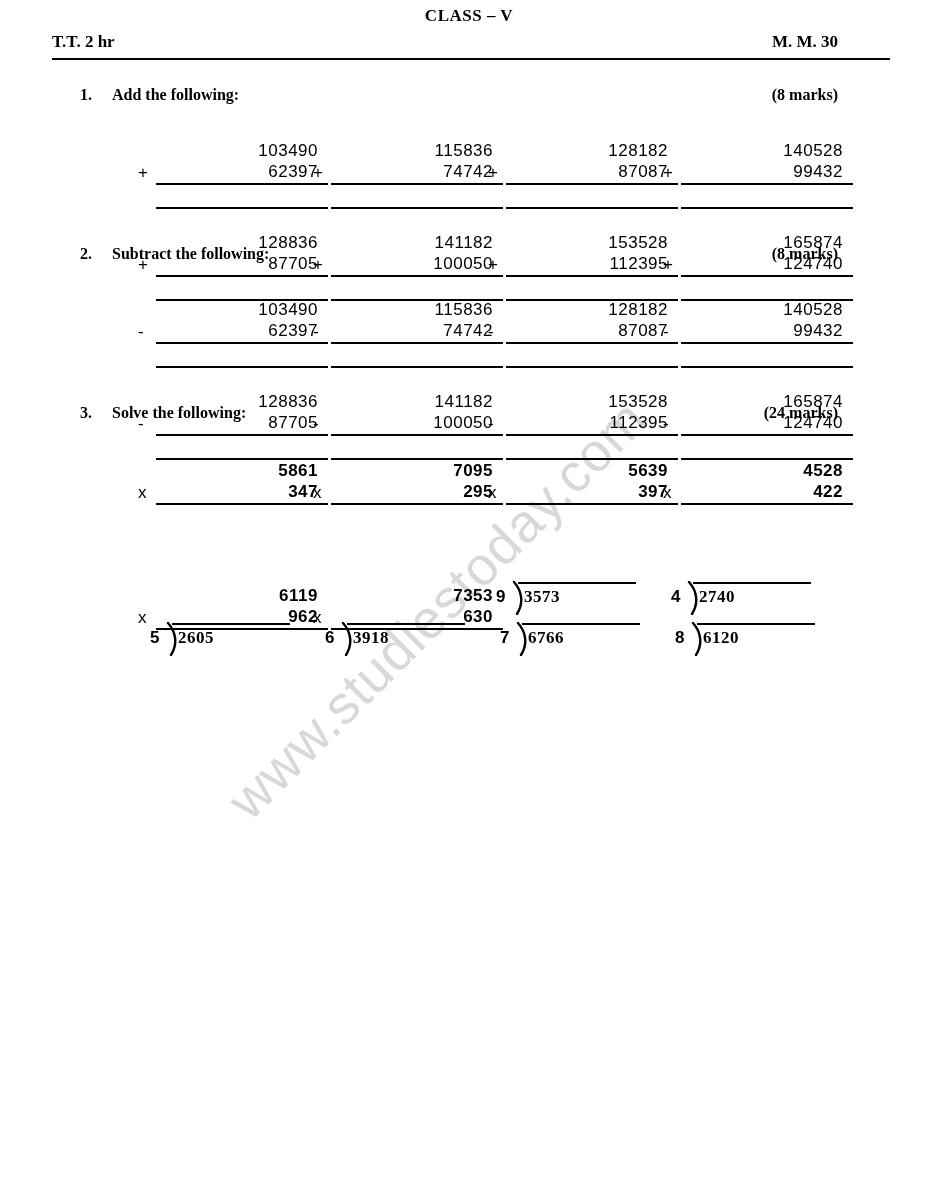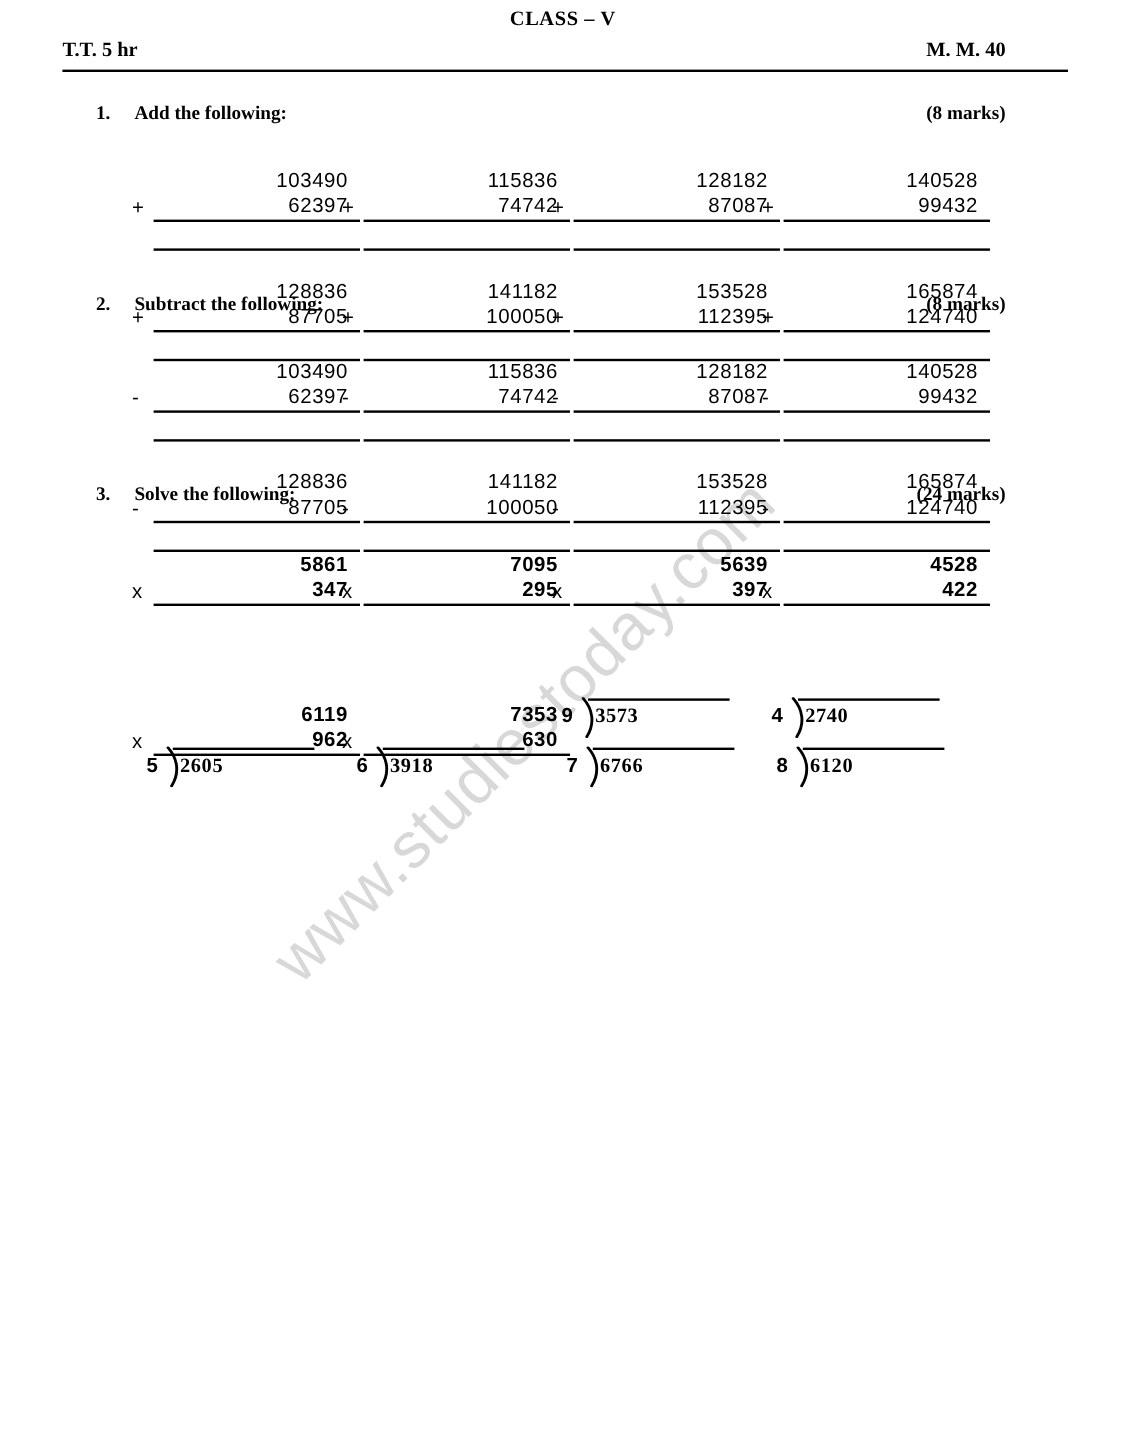--- a/index.html
+++ b/index.html
@@ -78,20 +78,21 @@
   
   .prob-row {
     position: relative;
     margin: 0 auto;
     width: 942px;
     height: 0;
   }
   .cell {
     position: absolute;
     width: 190px;
+    margin-left: 28px;
   }
 
   
   .vsum { position: relative; font-size: 17px; }
   .vsum .top {
     text-align: right;
     padding-right: 10px;
     line-height: 21px;
     height: 21px;
     letter-spacing: .5px;
@@ -163,22 +164,22 @@
 </head>
 <body>
 
 <div id="watermark">www.studiestoday.com</div>
 
 <div id="page">
 
   <div class="doc-title">CLASS – V</div>
 
   <div class="header-row">
-    <span class="left">T.T. 5 hr</span>
-    <span class="right">M. M. 40</span>
+    <span class="left">T.T. 2 hr</span>
+    <span class="right">M. M. 30</span>
   </div>
   <div class="header-rule"></div>
 
   <div class="section-head" style="margin-top:26px;">
     <span class="num">1.</span>
     <span class="title">Add the following:</span>
     <span class="marks">(8 marks)</span>
   </div>
 
   <div class="prob-row" style="margin-top:28px;">

